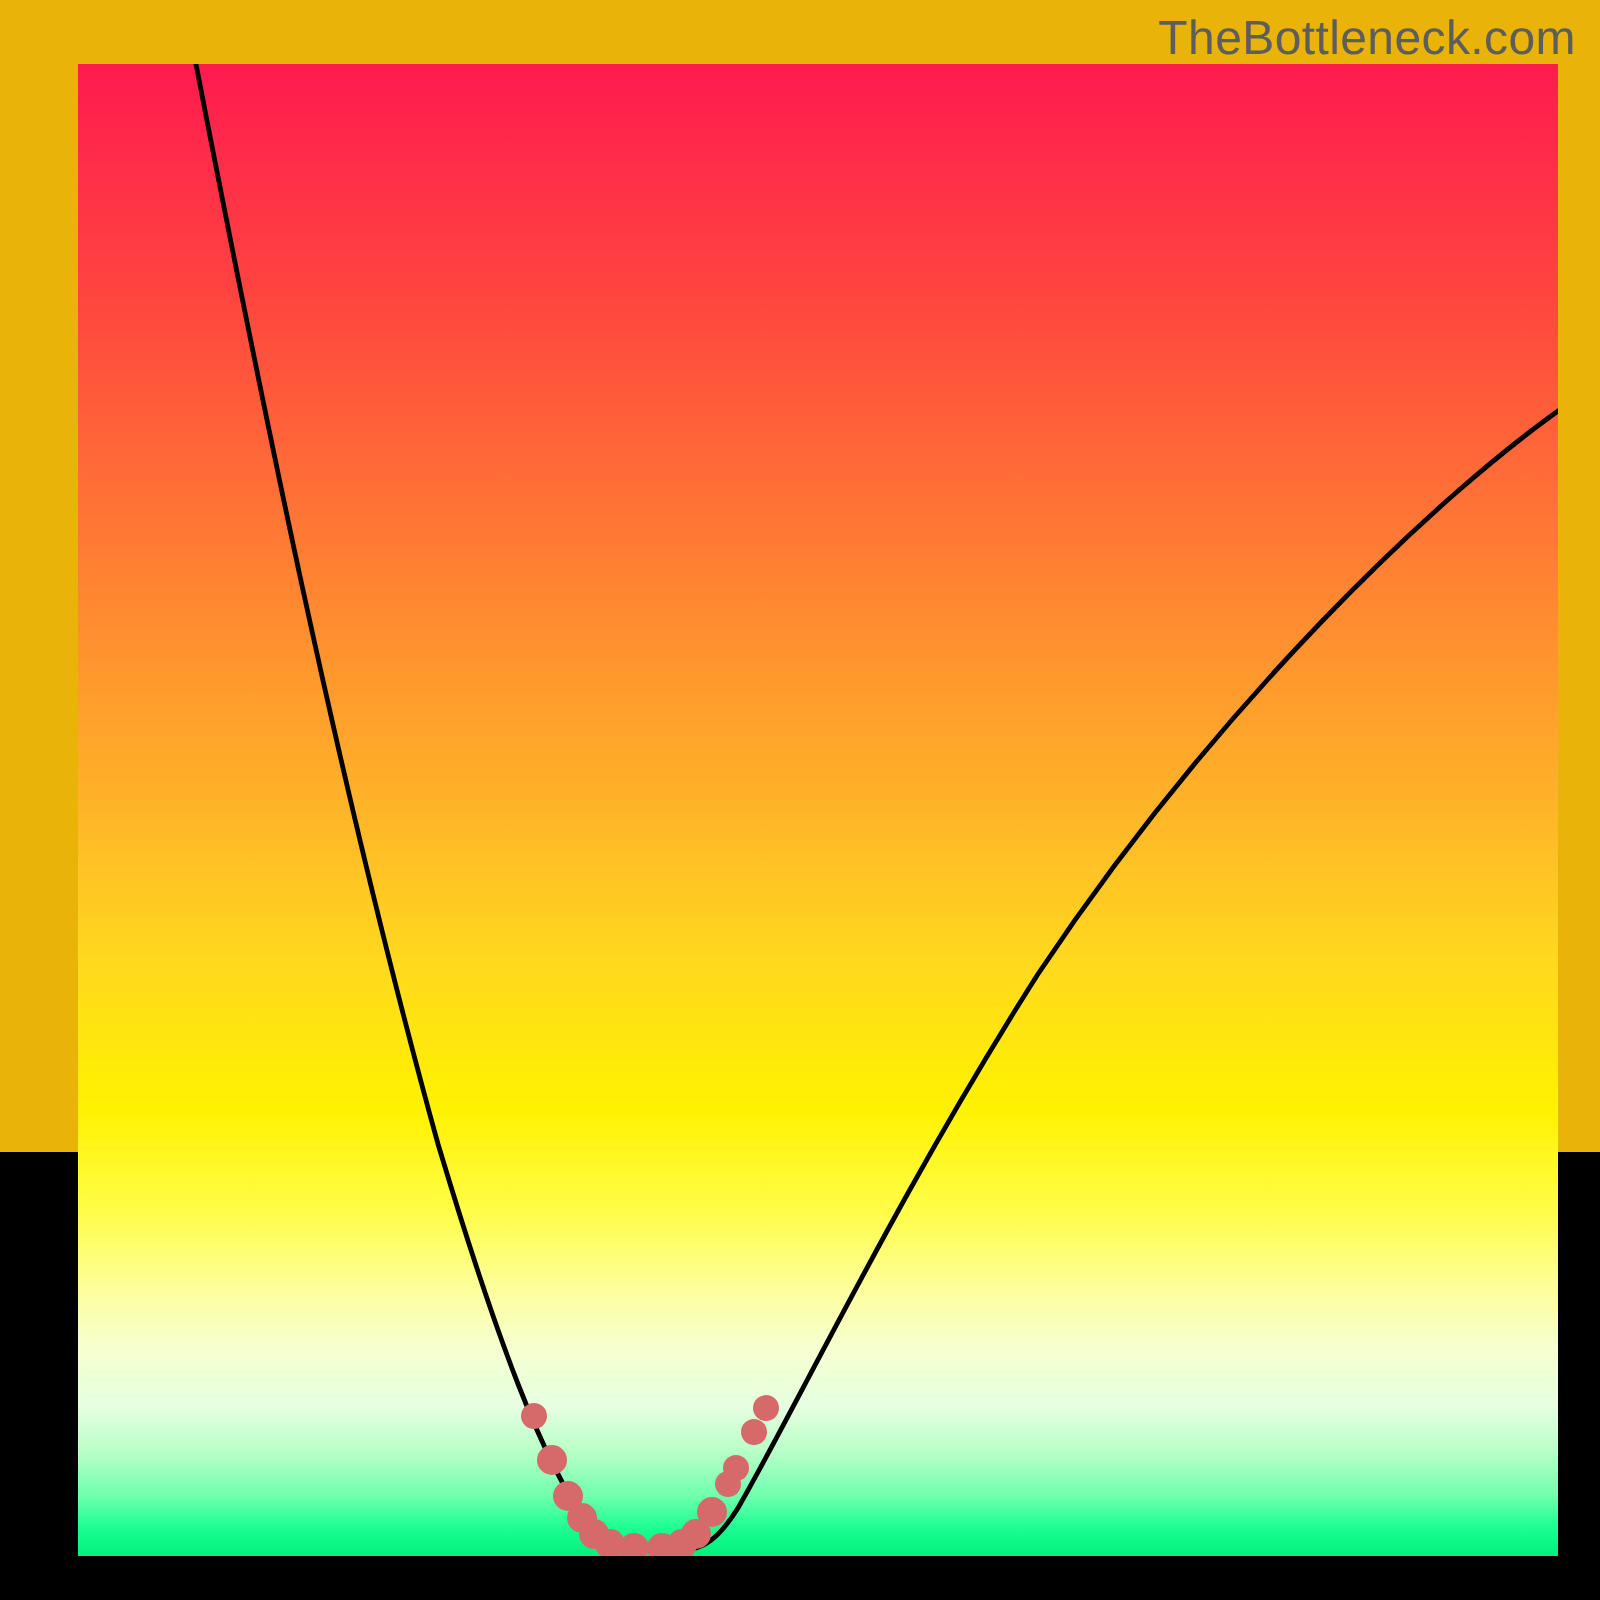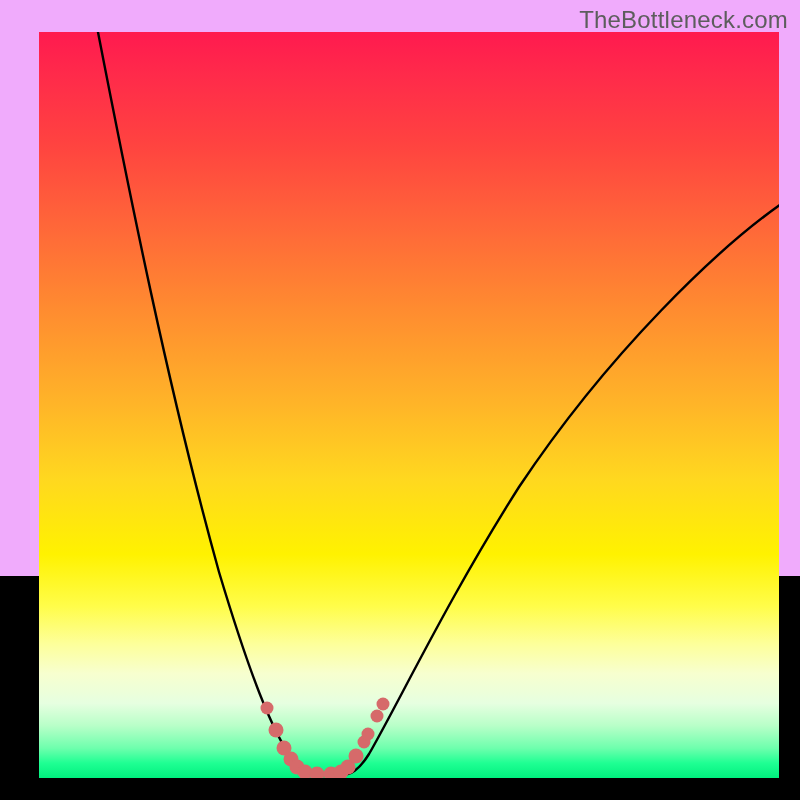--- a/index.html
+++ b/index.html
@@ -10,21 +10,21 @@
     background: #000;
     overflow: hidden;
     font-family: Arial, Helvetica, sans-serif;
   }
   .frame {
     position: absolute;
     left: 0;
     top: 0;
     width: 800px;
     height: 576px;
-    background: #f0abfc;
+    background: #eab308;
   }
   .plot {
     position: absolute;
     left: 39px;
     top: 32px;
     width: 740px;
     height: 746px;
     background: linear-gradient(to bottom,
       #ff1a4f 0%,
       #ff2b4a 6%,

